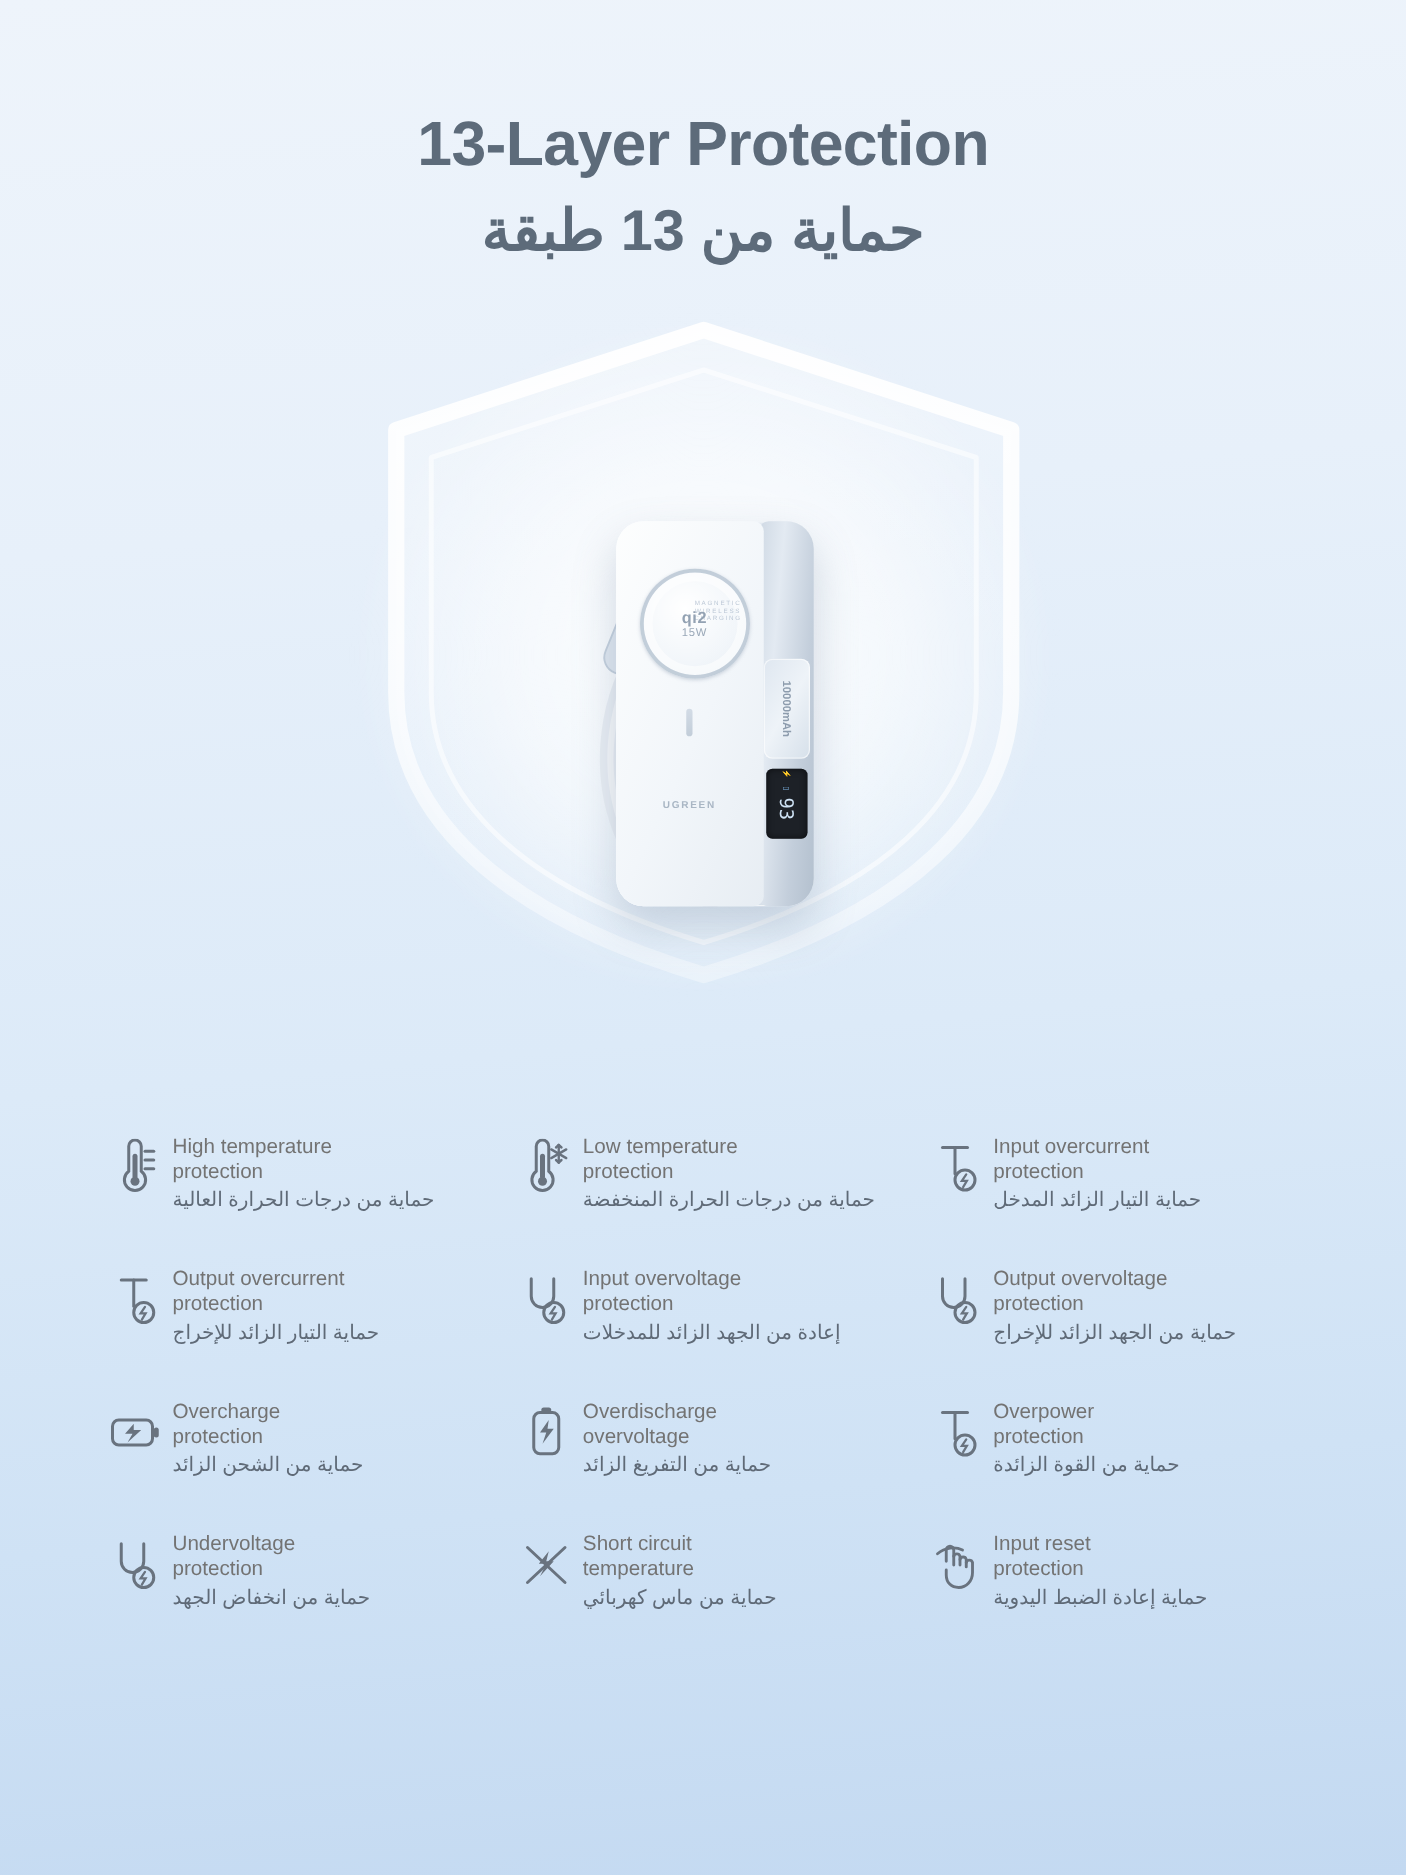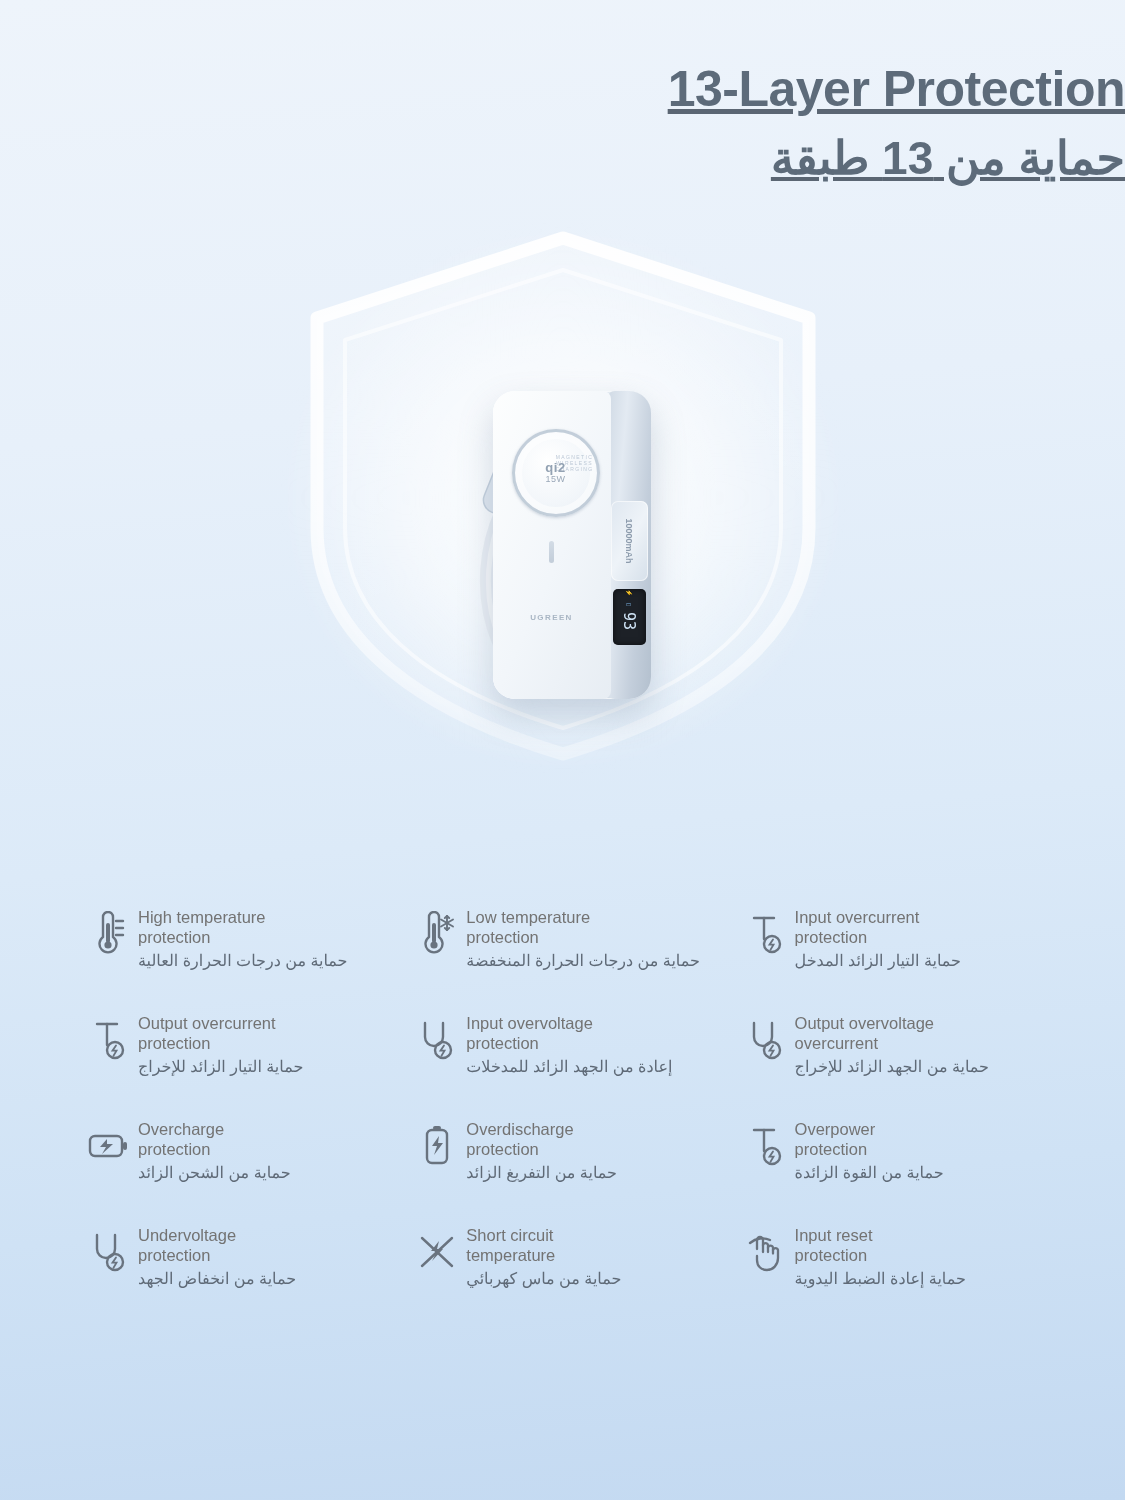--- a/index.html
+++ b/index.html
@@ -12,23 +12,22 @@
     height: 1500px;
     overflow: hidden;
     font-family: "Liberation Sans", sans-serif;
     background: linear-gradient(175deg, #eef4fb 0%, #e7f0fa 28%, #dceaf8 55%, #cfe2f5 78%, #c3d9f1 100%);
     position: relative;
     color: #5b6673;
   }
 
   
   .header {
-    padding-top: 62px;
-    text-align: right;
-    text-decoration: underline;
+    padding-top: 88px;
+    text-align: center;
   }
   .title-en {
     font-size: 50px;
     font-weight: bold;
     letter-spacing: -0.5px;
     color: #5d6b7a;
     line-height: 1.1;
     margin: 0;
   }
   .title-ar {
@@ -429,21 +428,21 @@
     <div class="cell">
       <div class="icon-box">
         <svg width="40" height="46" viewBox="0 0 40 46" fill="none" stroke="#69737f" stroke-width="2.4" stroke-linecap="round">
           <path d="M8 6v14a9 9 0 0 0 18 0V6"></path>
           <circle cx="26" cy="33" r="8"></circle>
           <path d="M27 28.5l-3.5 5.2h4l-3 5" stroke-width="1.8"></path>
         </svg>
       </div>
       <div class="txt">
         <div class="lbl-en">Output overvoltage
-overcurrent</div>
+protection</div>
         <div class="lbl-ar">حماية من الجهد الزائد للإخراج</div>
       </div>
     </div>
 
     <div class="cell">
       <div class="icon-box">
         <svg width="46" height="34" viewBox="0 0 46 34" fill="none" stroke="#69737f" stroke-width="2.4">
           <rect x="4" y="7" width="32" height="20" rx="5"></rect>
           <rect x="37" y="13" width="4" height="8" rx="2" fill="#69737f" stroke="none"></rect>
           <path d="M21 10l-7 8h6l-4 7 11-10h-6z" fill="#69737f" stroke="none"></path>
@@ -459,21 +458,21 @@
     <div class="cell">
       <div class="icon-box">
         <svg width="34" height="46" viewBox="0 0 34 46" fill="none" stroke="#69737f" stroke-width="2.4">
           <rect x="7" y="7" width="20" height="33" rx="5"></rect>
           <rect x="13" y="3" width="8" height="4" rx="2" fill="#69737f" stroke="none"></rect>
           <path d="M19 13l-7 10h5l-3 9 9-12h-5z" fill="#69737f" stroke="none"></path>
         </svg>
       </div>
       <div class="txt">
         <div class="lbl-en">Overdischarge
-protection</div>
+overvoltage</div>
         <div class="lbl-ar">حماية من التفريغ الزائد</div>
       </div>
     </div>
 
     <div class="cell">
       <div class="icon-box">
         <svg width="40" height="46" viewBox="0 0 40 46" fill="none" stroke="#69737f" stroke-width="2.4" stroke-linecap="round">
           <line x1="8" y1="7" x2="28" y2="7"></line>
           <line x1="18" y1="7" x2="18" y2="28"></line>
           <circle cx="26" cy="33" r="8"></circle>

